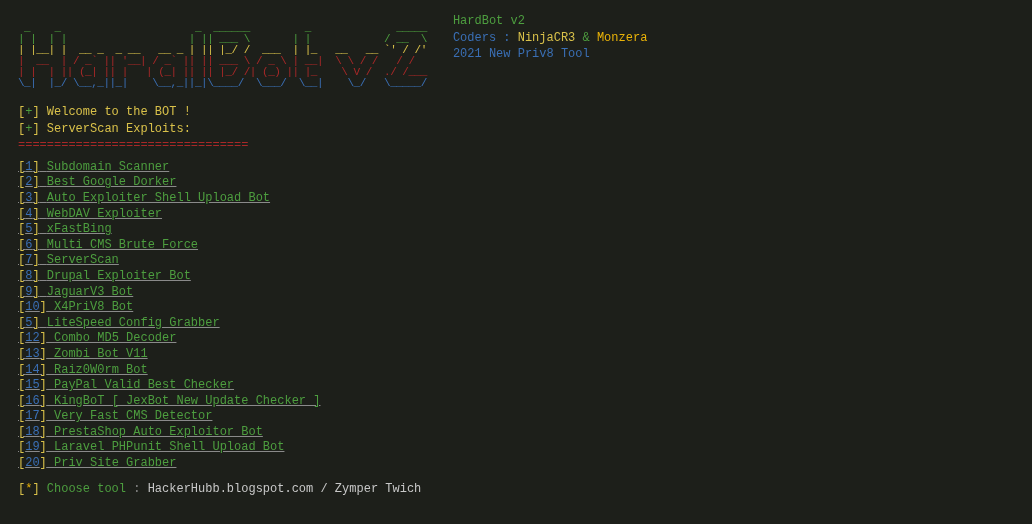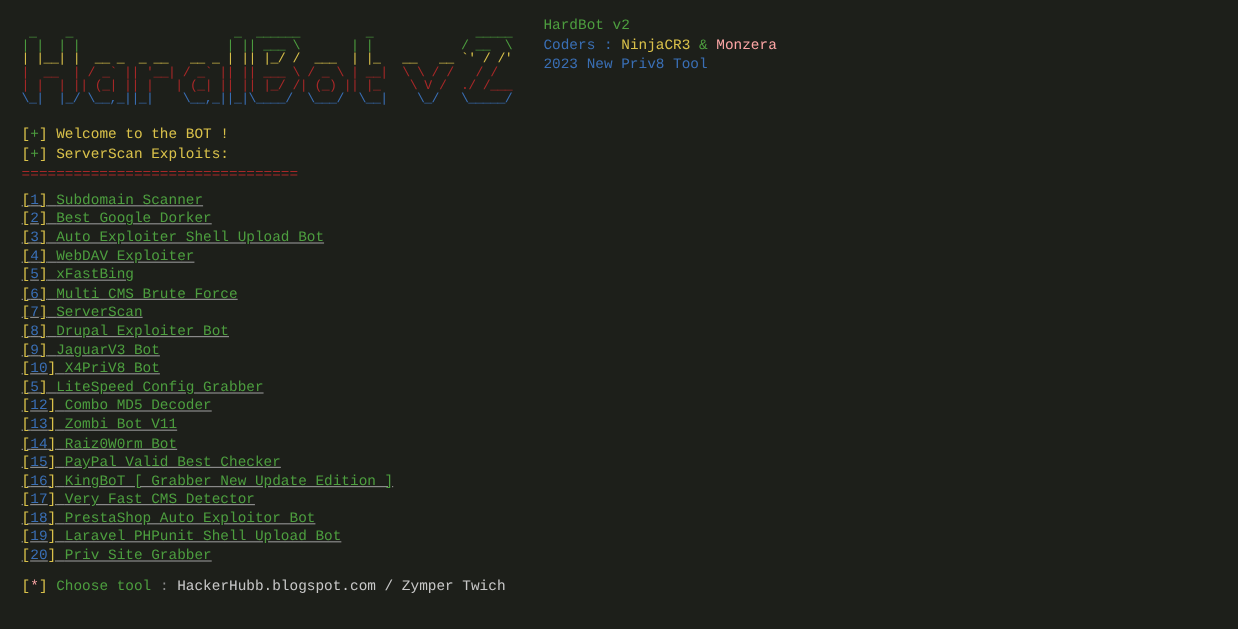--- a/index.html
+++ b/index.html
@@ -27,21 +27,21 @@
       margin-right: 20px;
     }
     .ascii-art .l1 { color: #4d9e3f; }
     .ascii-art .l2 { color: #d9c14a; }
     .ascii-art .l3 { color: #a82828; }
     .ascii-art .l4 { color: #3a6fb5; }
     .info-block { padding-top: 2px; }
     .info-line { margin-bottom: 1px; }
     .green { color: #4d9e3f; }
     .yellow { color: #d9c14a; }
-    .red { color: #fca5a5; }
+    .red { color: #eab308; }
     .blue { color: #3a6fb5; }
     .gray { color: #8a8a8a; }
     .white { color: #c8c8c8; }
     .line { margin-bottom: 1px; }
     .divider { color: #a82828; letter-spacing: 0px; margin-bottom: 6px;}
     .menu-list .line { margin-bottom: 0px; text-decoration: underline; }
     .prompt-line { margin-top: 10px; }
   </style>
 </head>
 <body>
@@ -54,21 +54,21 @@
 <span class="l3">|  __  | / _` || '__| / _` || || ___ \ / _ \ | __|  \ \ / /   / /  </span>
 <span class="l3">| |  | || (_| || |   | (_| || || |_/ /| (_) || |_    \ V /  ./ /___</span>
 <span class="l4">\_|  |_/ \__,_||_|    \__,_||_|\____/  \___/  \__|    \_/   \_____/</span></div>
   <div class="info-block">
     <div class="info-line green">HardBot v2</div>
     <div class="info-line">
       <span class="blue">Coders</span><span class="blue"> : </span><span class="yellow">NinjaCR3</span>
       <span class="green">&amp;</span>
       <span class="red">Monzera</span>
     </div>
-    <div class="info-line blue">2023 New Priv8 Tool</div>
+    <div class="info-line blue">2021 New Priv8 Tool</div>
   </div>
 </div>
 
 <div class="line"><span class="yellow">[</span><span class="green">+</span><span class="yellow">]</span> <span class="yellow">Welcome to the BOT !</span></div>
 <div class="line"><span class="yellow">[</span><span class="green">+</span><span class="yellow">]</span> <span class="yellow">ServerScan Exploits:</span></div>
 <div class="divider">================================</div>
 
 <div class="menu-list" id="menu-list">
     <div class="line"><span class="yellow">[</span><span class="blue">1</span><span class="yellow">]</span> <span class="green">Subdomain Scanner</span></div>
     <div class="line"><span class="yellow">[</span><span class="blue">2</span><span class="yellow">]</span> <span class="green">Best Google Dorker</span></div>
@@ -78,20 +78,20 @@
     <div class="line"><span class="yellow">[</span><span class="blue">6</span><span class="yellow">]</span> <span class="green">Multi CMS Brute Force</span></div>
     <div class="line"><span class="yellow">[</span><span class="blue">7</span><span class="yellow">]</span> <span class="green">ServerScan</span></div>
     <div class="line"><span class="yellow">[</span><span class="blue">8</span><span class="yellow">]</span> <span class="green">Drupal Exploiter Bot</span></div>
     <div class="line"><span class="yellow">[</span><span class="blue">9</span><span class="yellow">]</span> <span class="green">JaguarV3 Bot</span></div>
     <div class="line"><span class="yellow">[</span><span class="blue">10</span><span class="yellow">]</span> <span class="green">X4PriV8 Bot</span></div>
     <div class="line"><span class="yellow">[</span><span class="blue">5</span><span class="yellow">]</span> <span class="green">LiteSpeed Config Grabber</span></div>
     <div class="line"><span class="yellow">[</span><span class="blue">12</span><span class="yellow">]</span> <span class="green">Combo MD5 Decoder</span></div>
     <div class="line"><span class="yellow">[</span><span class="blue">13</span><span class="yellow">]</span> <span class="green">Zombi Bot V11</span></div>
     <div class="line"><span class="yellow">[</span><span class="blue">14</span><span class="yellow">]</span> <span class="green">Raiz0W0rm Bot</span></div>
     <div class="line"><span class="yellow">[</span><span class="blue">15</span><span class="yellow">]</span> <span class="green">PayPal Valid Best Checker</span></div>
-    <div class="line"><span class="yellow">[</span><span class="blue">16</span><span class="yellow">]</span> <span class="green">KingBoT [ Grabber New Update Edition ]</span></div>
+    <div class="line"><span class="yellow">[</span><span class="blue">16</span><span class="yellow">]</span> <span class="green">KingBoT [ JexBot New Update Checker ]</span></div>
     <div class="line"><span class="yellow">[</span><span class="blue">17</span><span class="yellow">]</span> <span class="green">Very Fast CMS Detector</span></div>
     <div class="line"><span class="yellow">[</span><span class="blue">18</span><span class="yellow">]</span> <span class="green">PrestaShop Auto Exploitor Bot</span></div>
     <div class="line"><span class="yellow">[</span><span class="blue">19</span><span class="yellow">]</span> <span class="green">Laravel PHPunit Shell Upload Bot</span></div>
     <div class="line"><span class="yellow">[</span><span class="blue">20</span><span class="yellow">]</span> <span class="green">Priv Site Grabber</span></div>
   </div>
 
 <div class="prompt-line"><span class="yellow">[</span><span class="red">*</span><span class="yellow">]</span> <span class="green">Choose tool</span> <span class="gray">: </span><span class="white">HackerHubb.blogspot.com / Zymper Twich</span></div>
 
 </body></html>

